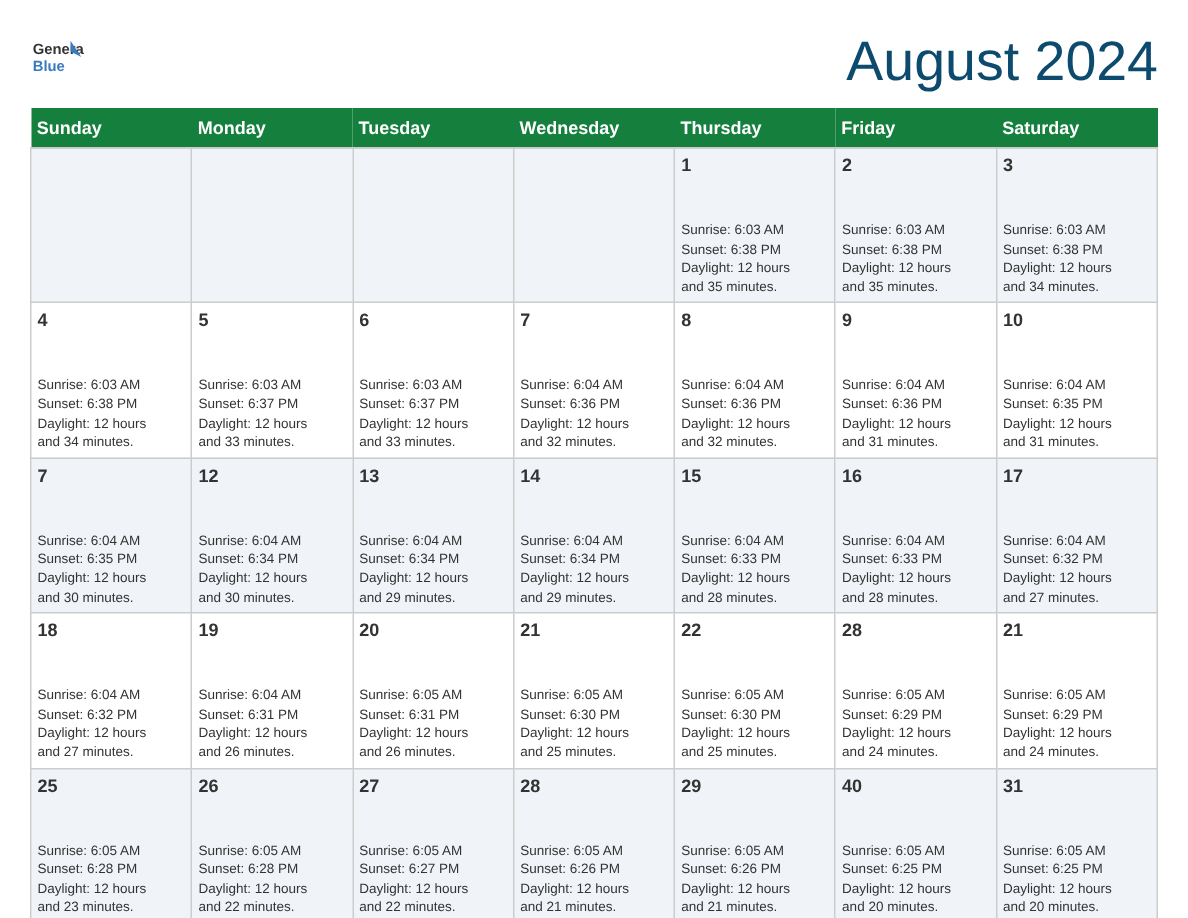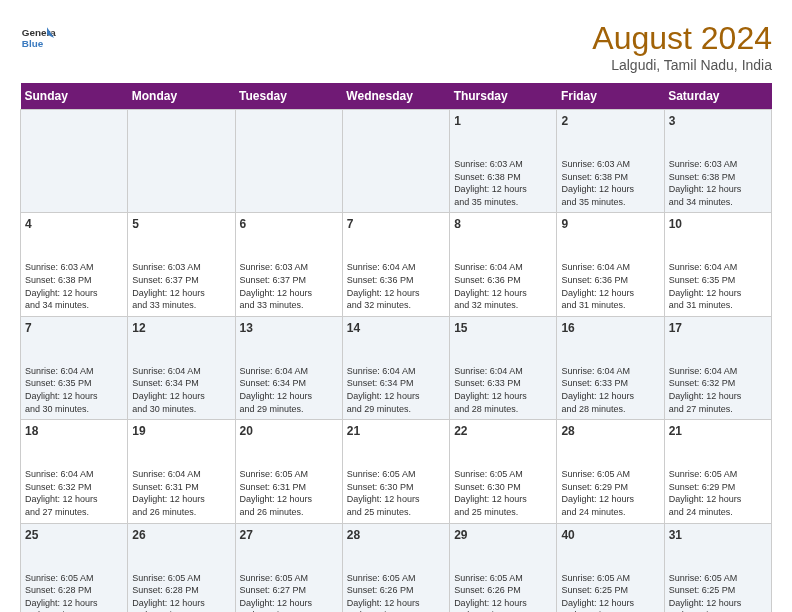--- a/index.html
+++ b/index.html
@@ -22,35 +22,35 @@
       gap: 4px;
     }
     .logo-icon {
       width: 36px;
       height: 36px;
     }
     .title-area {
       text-align: right;
     }
     .month-year {
-      font-size: 32px;
+      font-size: 37px;
       font-weight: normal;
-      color: #a16207;
+      color: #0c4a6e;
     }
     .location {
       font-size: 14px;
       color: #555;
     }
     table {
       width: 100%;
       border-collapse: collapse;
       font-size: 10px;
     }
     thead th {
-      background-color: #701a75;
+      background-color: #15803d;
       color: #fff;
       padding: 6px 4px;
       text-align: left;
       font-size: 12px;
       font-weight: bold;
     }
     tbody td {
       border: 1px solid #ccc;
       vertical-align: top;
       padding: 4px;
@@ -86,21 +86,20 @@
 <div class="header-area">
   <div class="logo">
     <svg class="logo-icon" viewBox="0 0 40 40">
       <text x="2" y="18" font-size="11" font-weight="bold" fill="#333">General</text>
       <text x="2" y="30" font-size="11" font-weight="bold" fill="#3a7abf">Blue</text>
       <polygon points="30,8 38,20 30,16" fill="#3a7abf"></polygon>
     </svg>
   </div>
   <div class="title-area">
     <div class="month-year">August 2024</div>
-    <div class="location">Lalgudi, Tamil Nadu, India</div>
   </div>
 </div>
 
 <table>
   <thead>
     <tr>
     <th>Sunday</th>
         <th>Monday</th>
         <th>Tuesday</th>
         <th>Wednesday</th>

